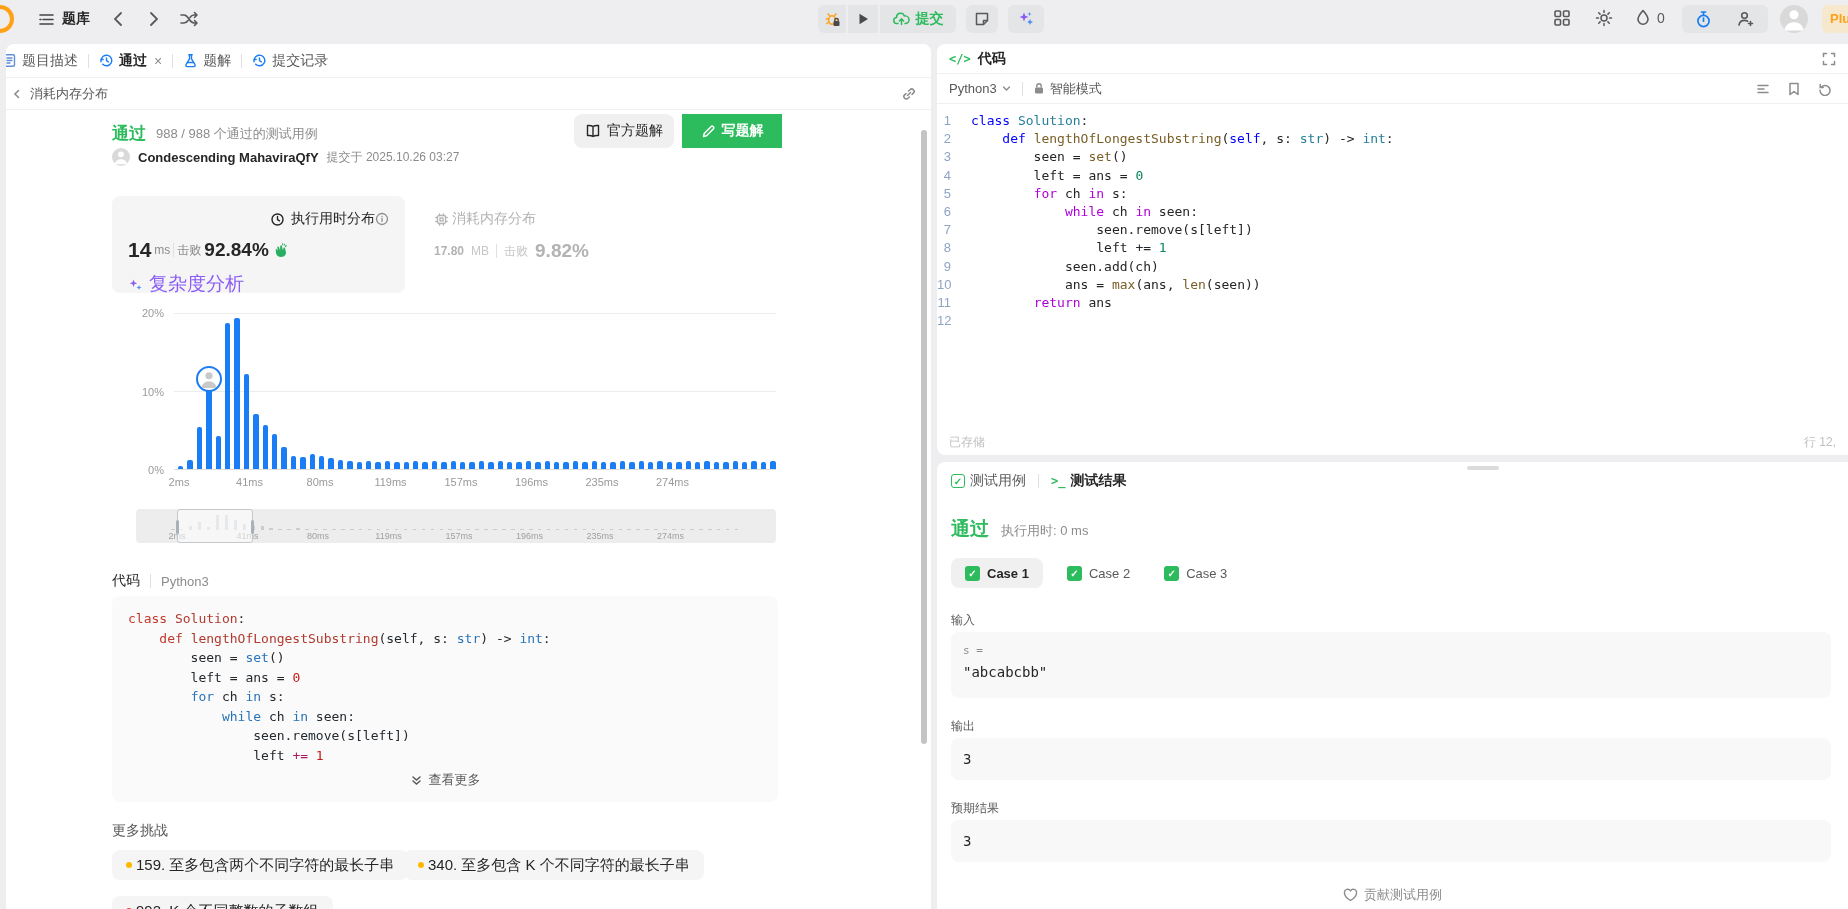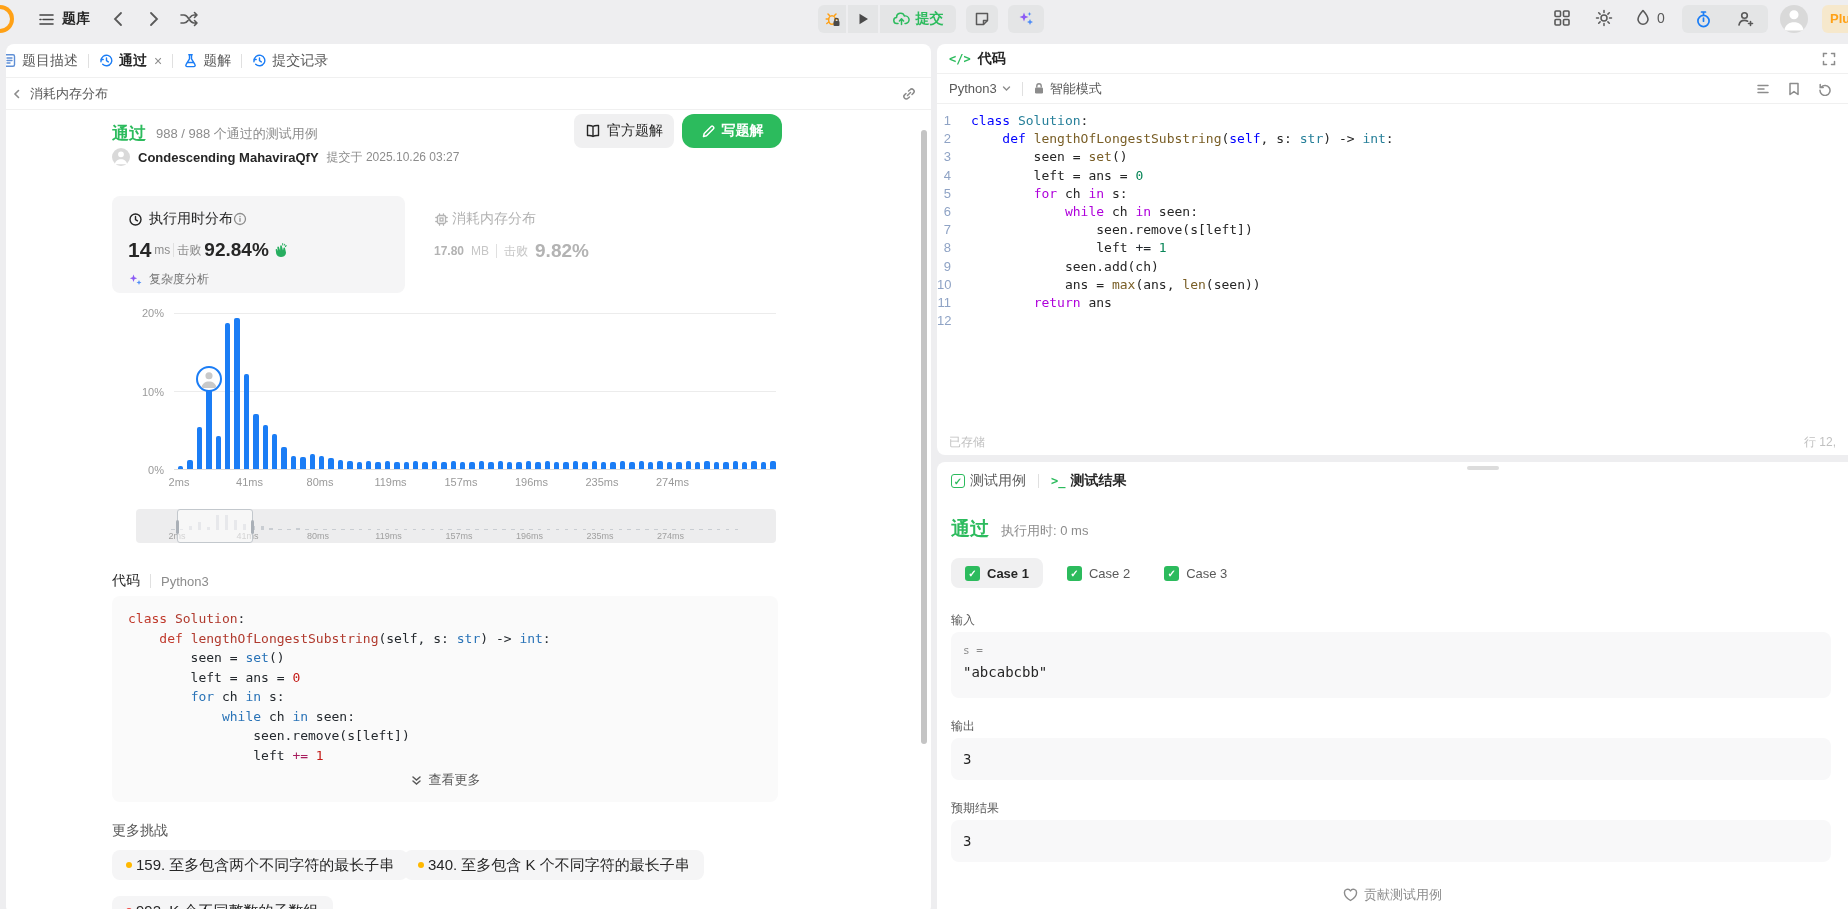--- a/index.html
+++ b/index.html
@@ -13,21 +13,21 @@
   .green{color:#2cbb5d}
   svg{display:block}
   
   #topbar{position:absolute;left:0;top:0;width:1848px;height:38px}
   .tb-btn{height:28px;display:flex;align-items:center;justify-content:center;background:#e4e5e6;cursor:pointer}
   
   .tab{display:flex;align-items:center;gap:5px;font-size:14px;color:#595959;cursor:pointer}
   .tab.active{color:#262626;font-weight:bold}
   
   .btn-gray{background:#f0f0f1;border-radius:8px;display:flex;align-items:center;gap:6px;justify-content:center;font-size:14px;cursor:pointer}
-  .btn-green{background:#2cbb5d;color:#fff;border-radius:12px;display:flex;align-items:center;gap:6px;justify-content:center;font-size:14px;cursor:pointer}
+  .btn-green{background:#2cbb5d;color:#fff;border-radius:0;display:flex;align-items:center;gap:6px;justify-content:center;font-size:14px;cursor:pointer}
   .chip{background:#f5f5f6;border-radius:8px;height:30px;display:flex;align-items:center;gap:4px;padding:0 14px;font-size:15px;color:#262626;cursor:pointer}
   .dot{width:6px;height:6px;border-radius:50%}
   .dot.medium{background:#ffb800}.dot.hard{background:#ef4743}
   
   #plot{position:absolute;left:168px;top:269px;width:602px;height:157px;border-bottom:1px solid #dcdcdc}
   .gridline{position:absolute;left:0;width:602px;height:1px;background:#ececec}
   .bar{position:absolute;bottom:0;width:5.4px;border-radius:2px 2px 0 0}
   .ylab{position:absolute;width:40px;text-align:right;font-size:11px;color:#9a9a9a;transform:translateY(-50%)}
   .xlab{position:absolute;font-size:11px;color:#9a9a9a;transform:translateX(-50%);top:432px}
   #brush{position:absolute;left:130px;top:465px;width:640px;height:34px;background:#ededee;border-radius:4px}
@@ -254,21 +254,21 @@
     <span style="width:18px;height:18px;border-radius:50%;background:#d9d9d9;overflow:hidden">
         <svg width="18" height="18" viewBox="0 0 16 16">
           <path d="M8 8.2a2.6 2.6 0 1 0 0-5.2 2.6 2.6 0 0 0 0 5.2zM2.5 14.5c.5-3.2 2.8-4.6 5.5-4.6s5 1.4 5.5 4.6z" fill="#fff"></path>
         </svg>
       </span>
     <span style="font-size:13px;font-weight:bold">Condescending MahaviraQfY</span>
     <span style="font-size:12px;color:#8c8c8c">提交于 2025.10.26 03:27</span>
   </div>
 
   <div class="abs" style="left:106px;top:152px;width:293px;height:97px;background:#f5f5f6;border-radius:8px;cursor:pointer">
-    <div class="row" style="padding:14px 16px 0;justify-content:flex-start">
+    <div class="row" style="padding:14px 16px 0;justify-content:flex-end">
       <div class="row" style="gap:6px">
         <span>
             <svg width="15" height="15" viewBox="0 0 15 15" fill="none" stroke="#262626" stroke-width="1.4" stroke-linecap="round">
               <circle cx="7.5" cy="7.5" r="5.5"></circle>
               <path d="M7.5 4.5v3l2 1.3"></path>
             </svg>
           </span>
         <span style="font-size:14px">执行用时分布</span>
       </div>
       <span>
@@ -291,21 +291,21 @@
           </svg>
         </span>
     </div>
     <div class="row" style="padding:9px 16px 0;gap:6px;cursor:pointer">
       <span>
           <svg width="15" height="15" viewBox="0 0 15 15">
             <path d="M5.5 2.5l1 2.7 2.7 1-2.7 1-1 2.7-1-2.7-2.7-1 2.7-1z" fill="#8c5bf5"></path>
             <path d="M11 8l.7 1.8 1.8.7-1.8.7-.7 1.8-.7-1.8-1.8-.7 1.8-.7z" fill="#4f8df7"></path>
           </svg>
         </span>
-      <span style="font-size:12px;color:#737373">复杂度分析</span>
+      <span style="font-size:19px;color:#8b5cf6">复杂度分析</span>
     </div>
   </div>
 
   <div class="abs" style="left:428px;top:152px;width:290px;height:97px;cursor:pointer">
     <div class="row" style="padding:14px 0 0;gap:3px">
       <span>
           <svg width="15" height="15" viewBox="0 0 15 15" fill="none" stroke="#b3b3b3" stroke-width="1.3" stroke-linecap="round">
             <rect x="3.5" y="3.5" width="8" height="8" rx="1.5"></rect>
             <rect x="6" y="6" width="3" height="3"></rect>
             <path d="M5.5 3.5V1.8M9.5 3.5V1.8M5.5 13.2v-1.7M9.5 13.2v-1.7M3.5 5.5H1.8M3.5 9.5H1.8M13.2 5.5h-1.7M13.2 9.5h-1.7"></path>

